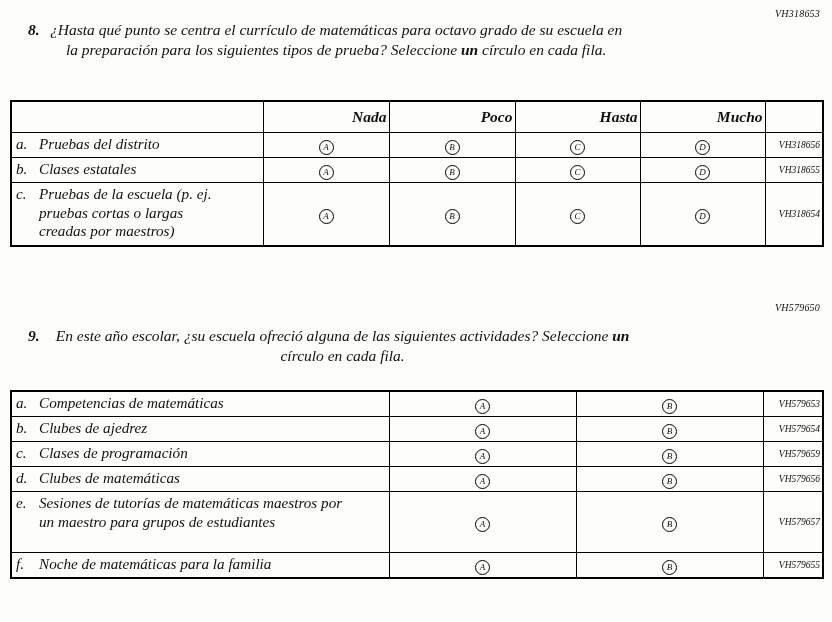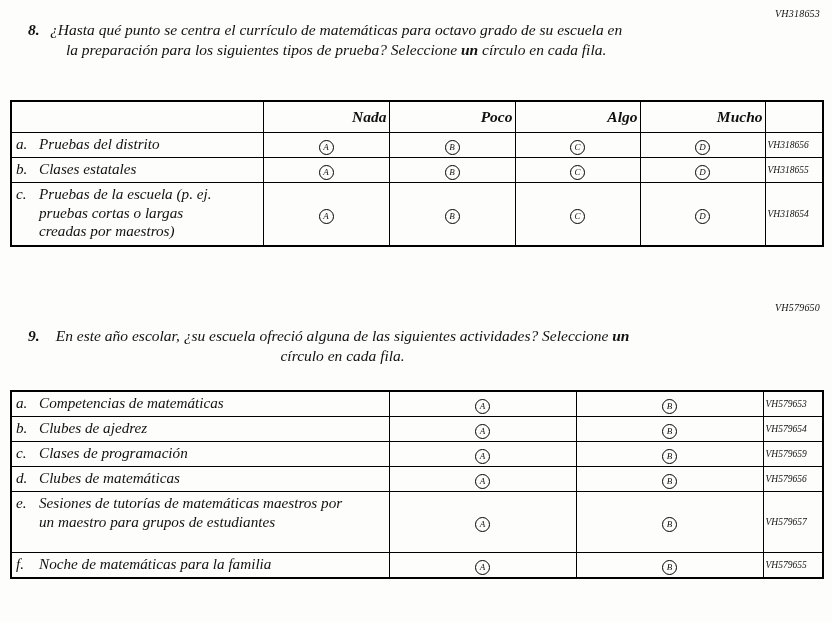--- a/index.html
+++ b/index.html
@@ -69,21 +69,21 @@
     line-height: 13px;
     border: 1px solid #000;
     border-radius: 50%;
     font-size: 9px;
     text-align: center;
     cursor: pointer;
     background: #fdfdfb;
   }
   td.code-cell {
     font-size: 9.5px;
-    text-align: left;
+    text-align: right;
     vertical-align: middle;
     padding: 0 2px;
     white-space: nowrap;
   }
 </style>
 </head>
 <body>
 
 <div class="page">
 
@@ -101,21 +101,21 @@
         <col style="width:126px">
         <col style="width:125px">
         <col style="width:125px">
         <col style="width:58px">
     </colgroup>
     <tbody>
         <tr>
       <th class="colhead"></th>
       <th class="colhead">Nada</th>
       <th class="colhead">Poco</th>
-      <th class="colhead">Algo</th>
+      <th class="colhead">Hasta</th>
       <th class="colhead">Mucho</th>
       <th class="colhead"></th>
     </tr>
     <tr>
       <td class="label-cell">
             <div class="label-flex">
               <span class="pfx">a.</span>
               <span class="lbl">Pruebas del distrito</span>
             </div>
           </td>

